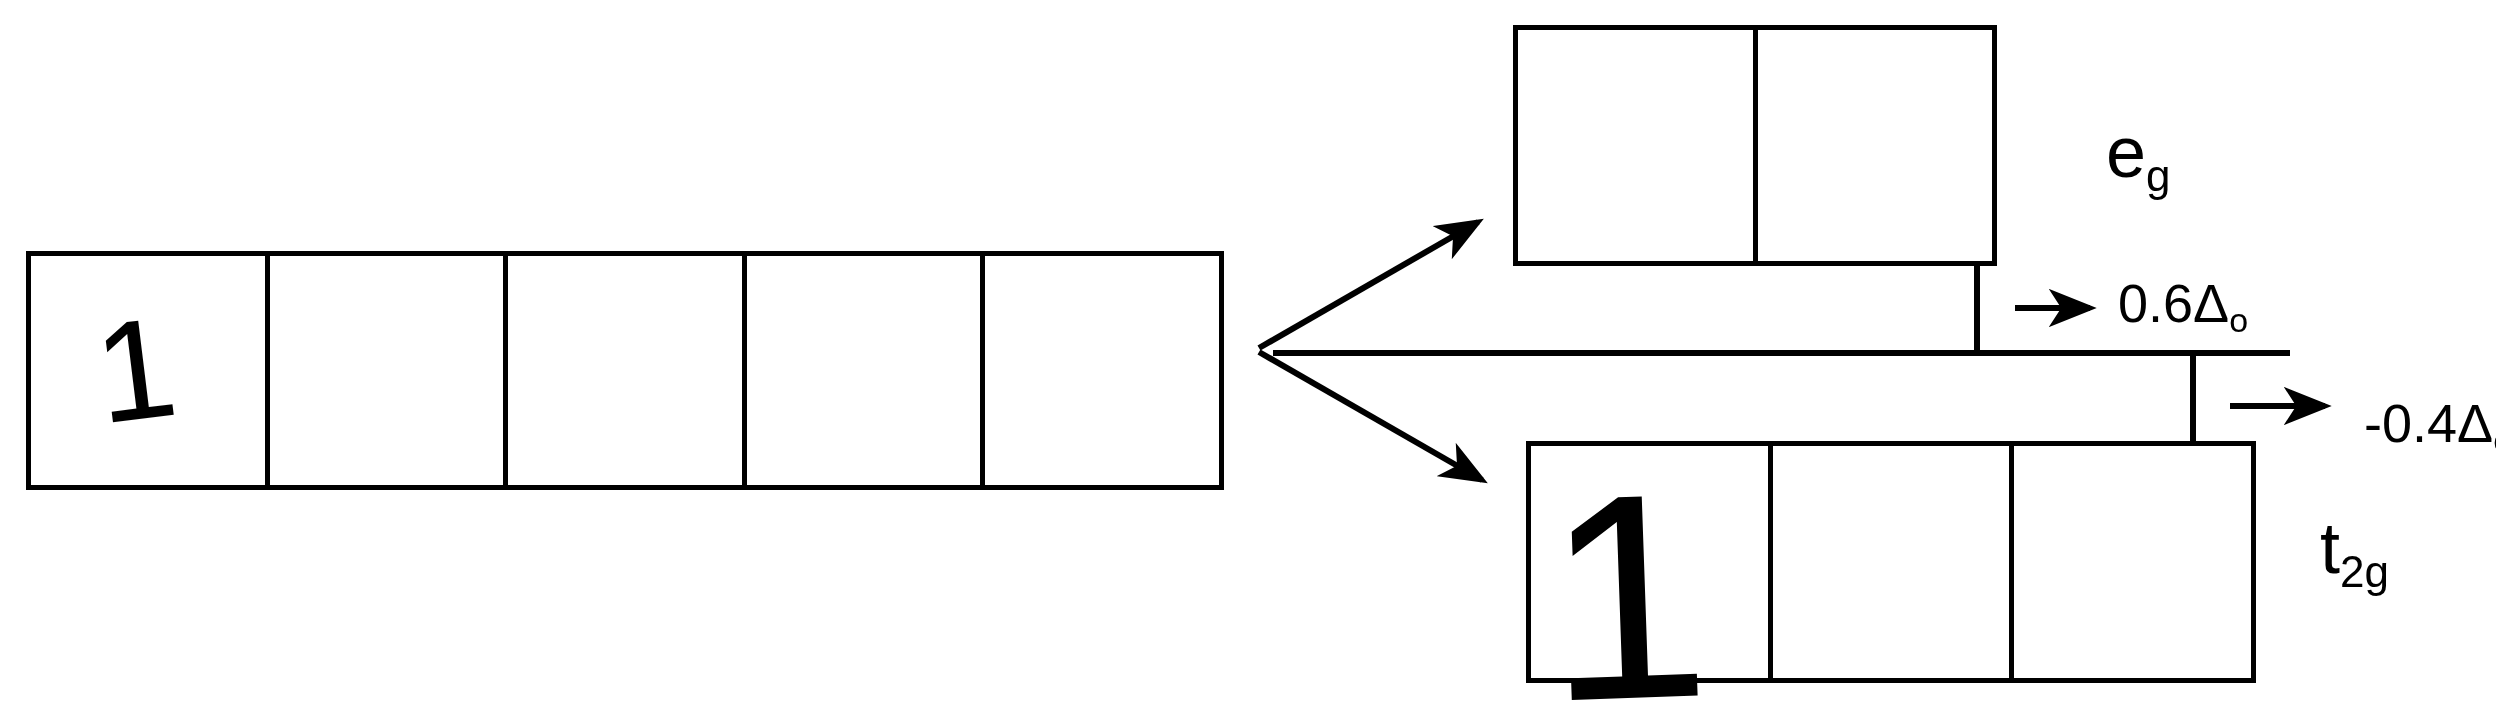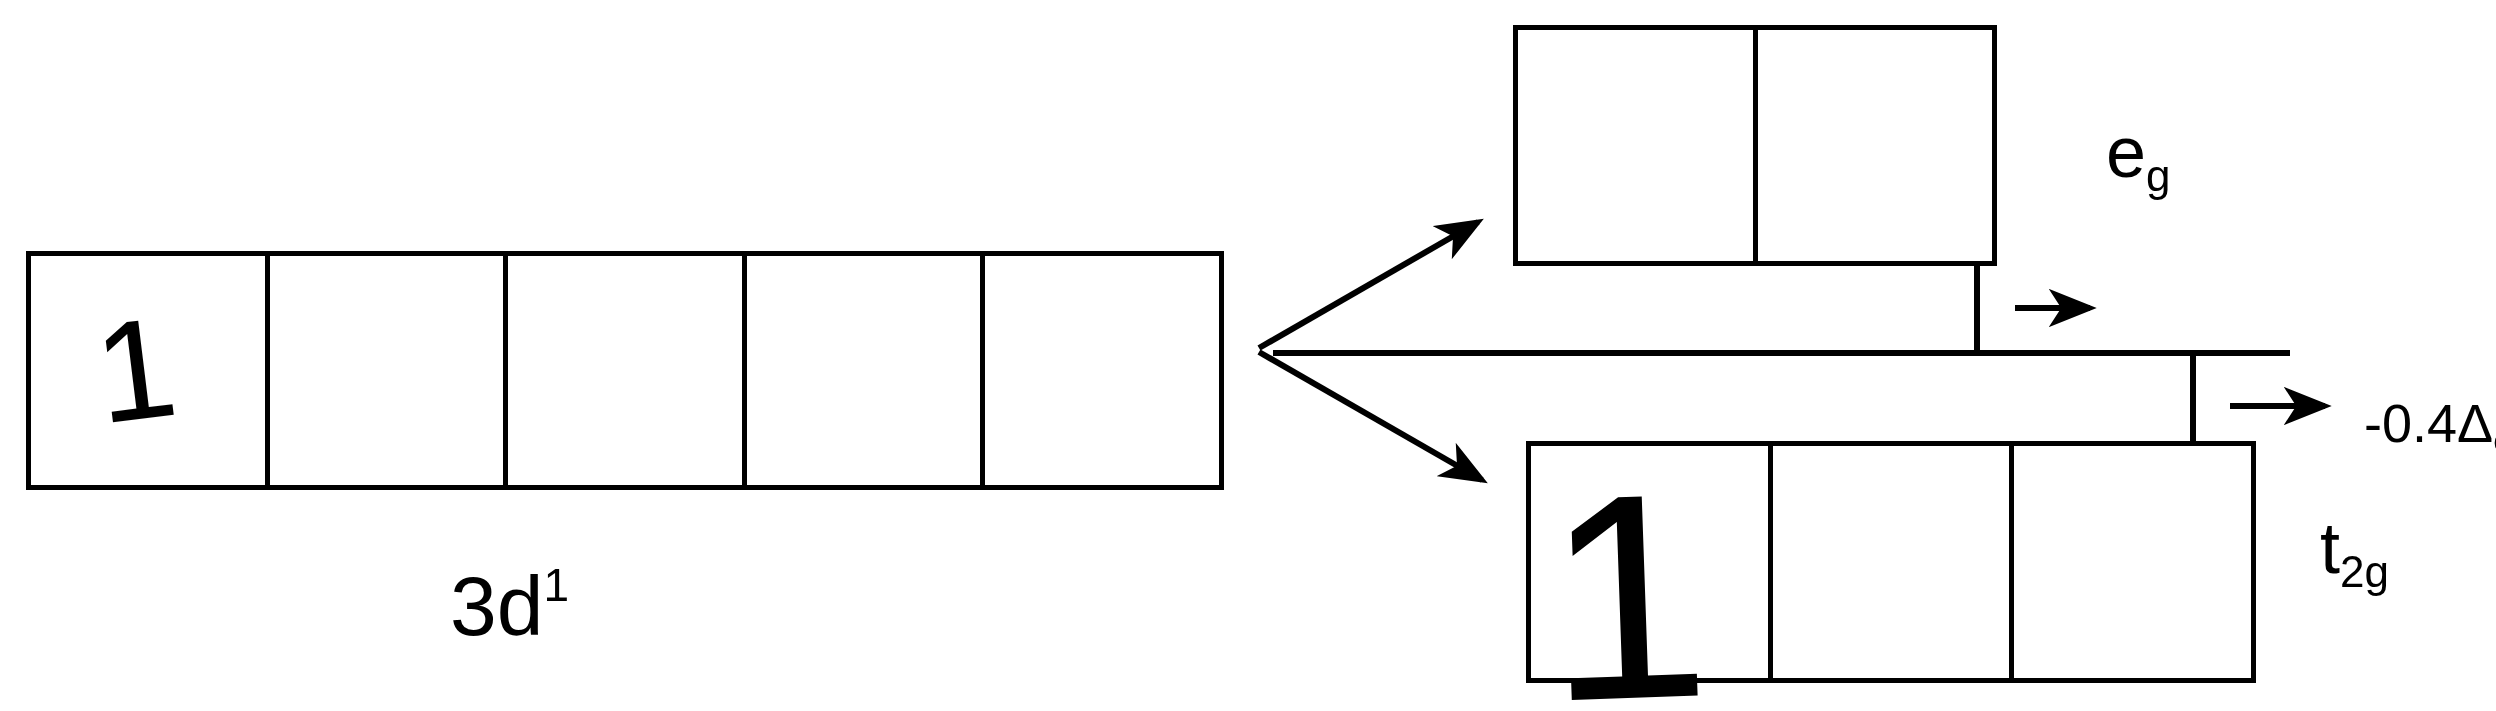--- a/index.html
+++ b/index.html
@@ -134,30 +134,30 @@
 
   <div class="orbital-row row-t2g">
     <div class="orbital-cell"></div>
     <div class="orbital-cell"></div>
     <div class="orbital-cell"></div>
   </div>
 
   <span class="electron electron-ground">1</span>
   <span class="electron electron-t2g">1</span>
 
-  <div class="label label-ground">
-    <span>3d</span><span class="sup">1</span>
-  </div>
 
   <div class="label label-eg">
     <span>e</span><span class="sub">g</span>
   </div>
 
   <div class="label label-t2g">
     <span>t</span><span class="sub">2g</span>
   </div>
 
+  <div class="label label-energy label-energy-up">
+    <span>0.6Δ</span><span class="sub">o</span>
+  </div>
 
   <div class="label label-energy label-energy-down">
     <span>-0.4Δ</span><span class="sub">o</span>
   </div>
 
 </div>
 
 </body></html>

